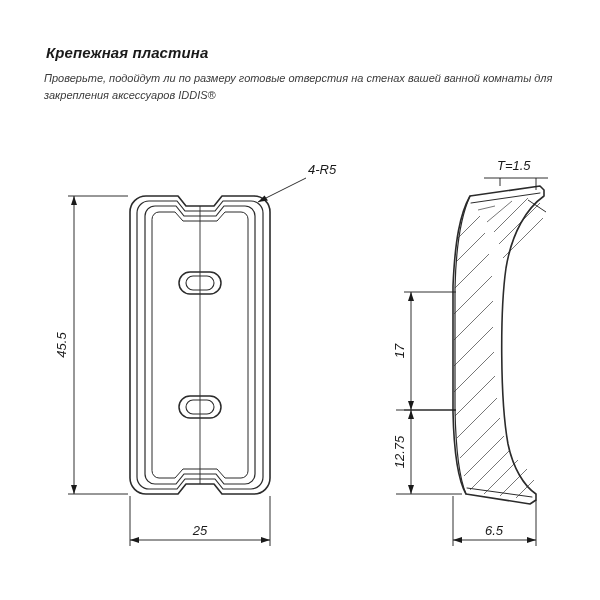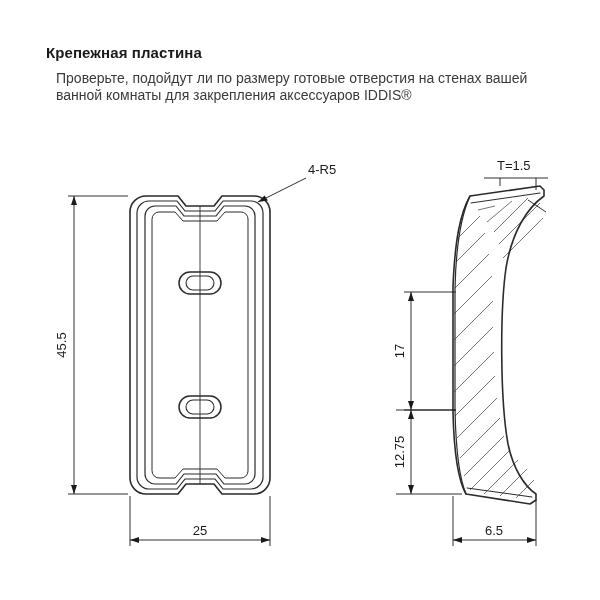--- a/index.html
+++ b/index.html
@@ -11,36 +11,37 @@
     height: 600px;
     background: #ffffff;
     font-family: "Liberation Sans", sans-serif;
     color: #1a1a1a;
     overflow: hidden;
   }
   #page {
     position: relative;
     width: 600px;
     height: 600px;
+    font-style: italic;
   }
   #title {
     position: absolute;
     left: 46px;
     top: 44px;
     font-size: 15px;
     font-weight: bold;
     letter-spacing: 0.1px;
     color: #1a1a1a;
   }
   #subtitle {
     position: absolute;
-    left: 56px;
+    left: 44px;
     top: 70px;
     width: 512px;
-    font-size: 14px;
+    font-size: 11px;
     line-height: 17px;
     color: #3a3a3a;
   }
   #drawing {
     position: absolute;
     left: 0;
     top: 0;
   }
   .dim-text {
     font-family: "Liberation Sans", sans-serif;

